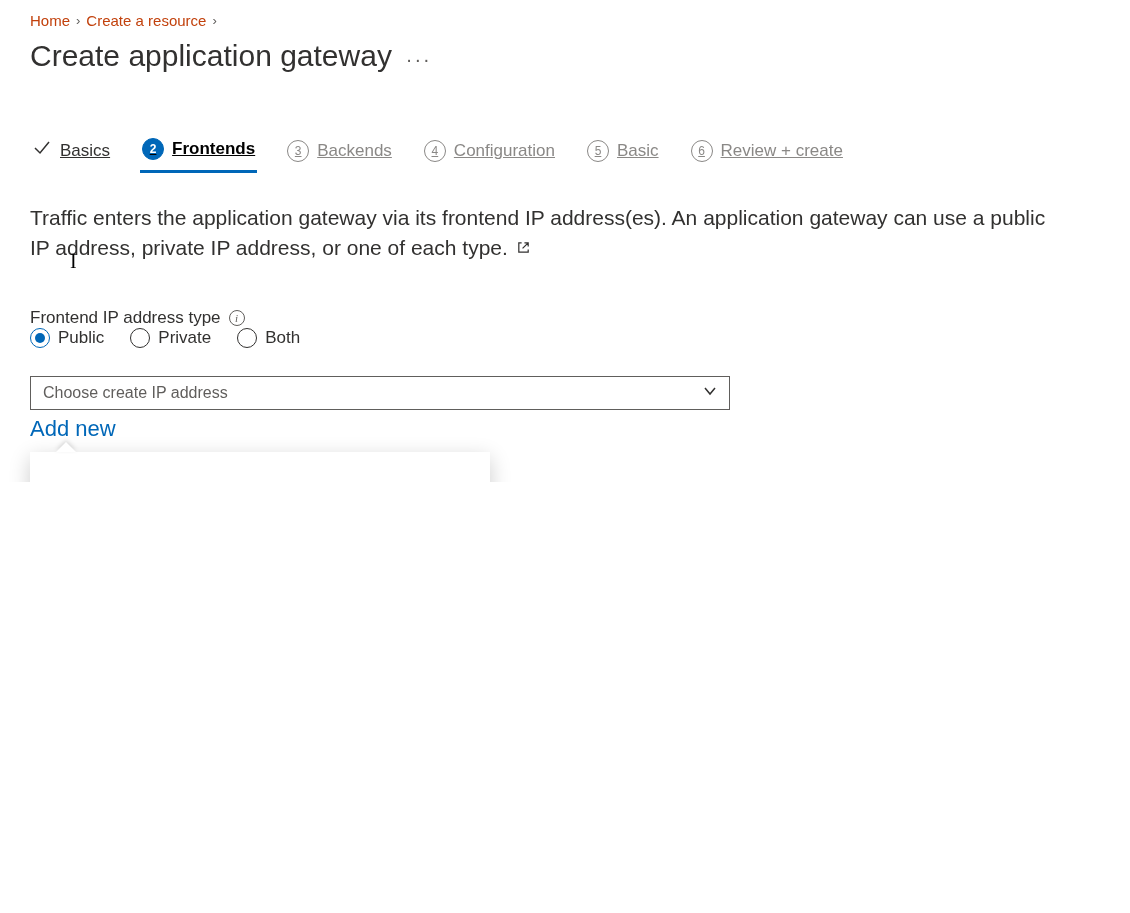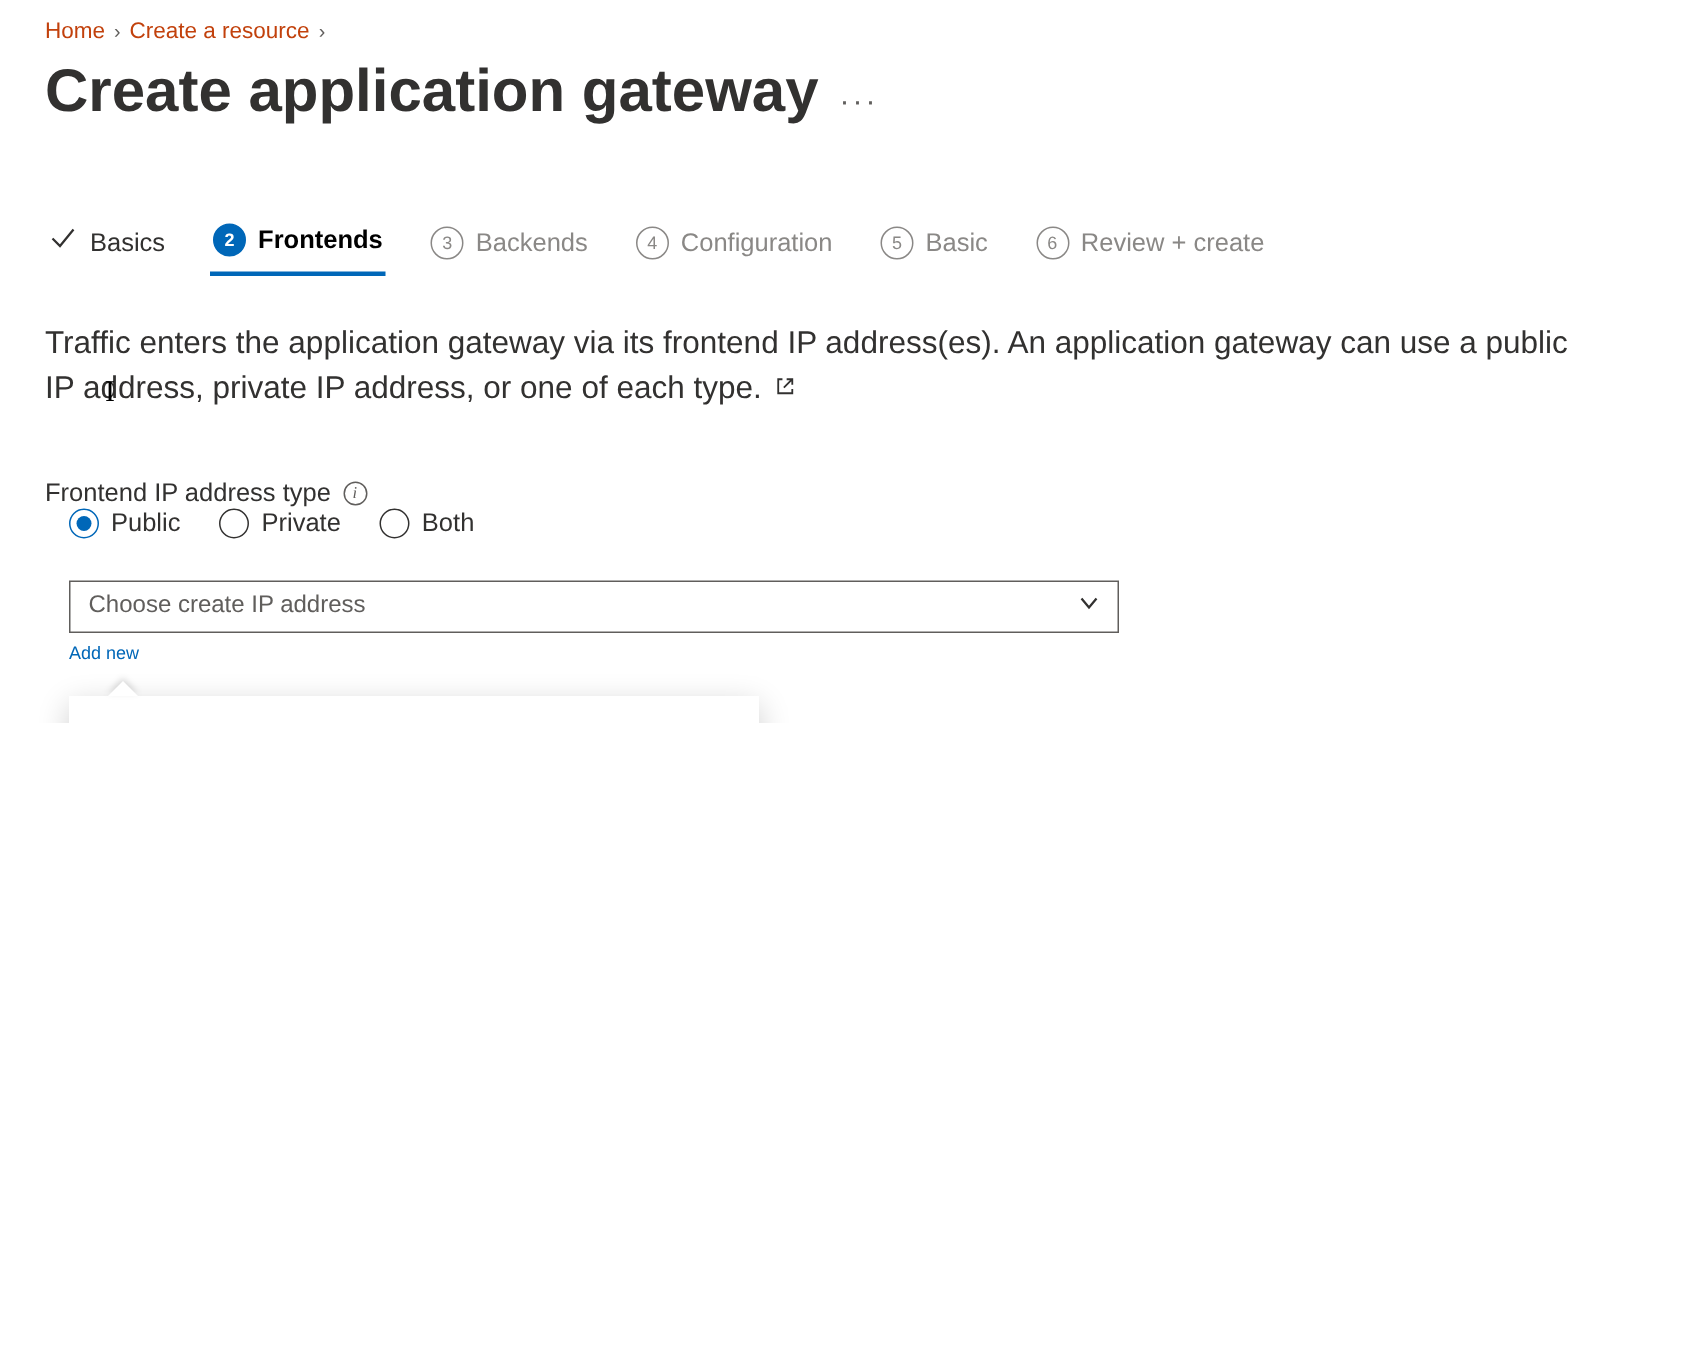--- a/index.html
+++ b/index.html
@@ -7,47 +7,47 @@
       font-family: "Segoe UI", -apple-system, sans-serif;
       font-size: 14px;
       color: #323130;
       background: #fff;
       padding: 12px 30px;
       width: 1130px;
     }
     .breadcrumb { font-size: 15px; color: #605e5c; display: flex; align-items: center; gap: 6px; margin-bottom: 10px; }
     .breadcrumb a { color: #c2410c; text-decoration: none; }
     .breadcrumb .chev { color: #605e5c; font-size: 13px; }
-    h1.page-title { font-size: 40px; font-weight: 700; margin-bottom: 4px; display: inline-block; }
+    h1.page-title { font-size: 30px; font-weight: 400; margin-bottom: 4px; display: inline-block; }
     .title-more { font-size: 20px; color: #605e5c; margin-left: 10px; letter-spacing: 2px; }
     .tabs { display: flex; gap: 28px; margin-top: 55px; border-bottom: none; }
-    .tab { display: flex; align-items: center; gap: 8px; padding: 6px 2px 10px 2px; font-size: 17px; color: #8a8886; cursor: pointer; position: relative; }
+    .tab { display: flex; align-items: center; gap: 8px; padding: 6px 2px 10px 2px; font-size: 17px; color: #8a8886; cursor: pointer; position: relative; text-decoration: underline; }
     .tab.done { color: #323130; }
     .tab.active { color: #000; font-weight: 600; border-bottom: 3px solid #0067b8; }
     .tab-num { display:inline-flex; align-items:center; justify-content:center; width:22px; height:22px; border:1px solid #8a8886; border-radius:50%; font-size:12px; color:#8a8886; }
     .tab.active .tab-num { background:#0067b8; border-color:#0067b8; color:#fff; font-weight:600; }
     .tab .check { font-size:18px; color:#323130; }
     .desc { margin-top: 30px; font-size: 21px; color: #323130; max-width: 1020px; line-height: 1.45; }
     .ext-link { display:inline-block; margin-left:2px; }
     .form { margin-top: 40px; }
     .form-row { display:flex; align-items:flex-start; margin-bottom: 28px; flex-direction: column; }
     .form-label { width: 380px; font-size:17px; color:#323130; display:flex; align-items:center; gap:8px; padding-top:4px; }
     .form-label .req { color:#a4262c; }
     .info-icon { display:inline-flex; width:16px; height:16px; border:1px solid #605e5c; border-radius:50%; align-items:center; justify-content:center; font-size:11px; color:#605e5c; font-style:italic; font-family:serif; }
-    .form-field { flex:1; position:relative;margin-left:16px; }
+    .form-field { flex:1; position:relative; }
     .radio-group { display:flex; gap:26px; }
     .radio-item { display:flex; align-items:center; gap:8px; font-size:17px; cursor:pointer; }
     .radio { width:20px; height:20px; border:1px solid #323130; border-radius:50%; display:inline-flex; align-items:center; justify-content:center; }
     .radio.selected { border-color:#0067b8; }
     .radio.selected::after { content:""; width:10px; height:10px; background:#0067b8; border-radius:50%; }
     .radio.disabled { border-color:#a19f9d; }
     .radio.disabled.selected::after { content:""; width:10px; height:10px; background:#a19f9d; border-radius:50%; }
     .select-box { width: 700px; border:1px solid #605e5c; padding:7px 12px; font-size:16px; color:#605e5c; background:#fff; display:flex; justify-content:space-between; align-items:center; cursor:pointer; }
     .select-box .chev-down { width:14px; height:14px; }
-    .add-new { color:#0067b8; font-size:12px; margin-top:6px; display:inline-block; cursor:pointer;text-align:center; }
+    .add-new { color:#0067b8; font-size:22px; margin-top:6px; display:inline-block; cursor:pointer;text-align:center; }
     
     .popover-wrap { position:relative; }
     .popover { position:absolute; top:42px; left:0; width:460px; background:#fff; box-shadow:0 6px 20px rgba(0,0,0,.2); padding:26px 26px 22px 26px; }
     .popover::before { content:""; position:absolute; top:-10px; left:26px; border-left:10px solid transparent; border-right:10px solid transparent; border-bottom:10px solid #fff; filter: drop-shadow(0 -2px 2px rgba(0,0,0,.15)); }
     .popover h2 { font-size:22px; font-weight:600; margin-bottom:22px; }
     .p-row { display:flex; align-items:flex-start; margin-bottom:22px; }
     .p-label { width:160px; font-size:17px; color:#323130; padding-top:5px; }
     .p-label .req { color:#a4262c; }
     .p-field { flex:1; }
     .p-input-wrap { display:flex; align-items:center; border:2px solid #0067b8; padding:4px 8px; background:#fff; }

